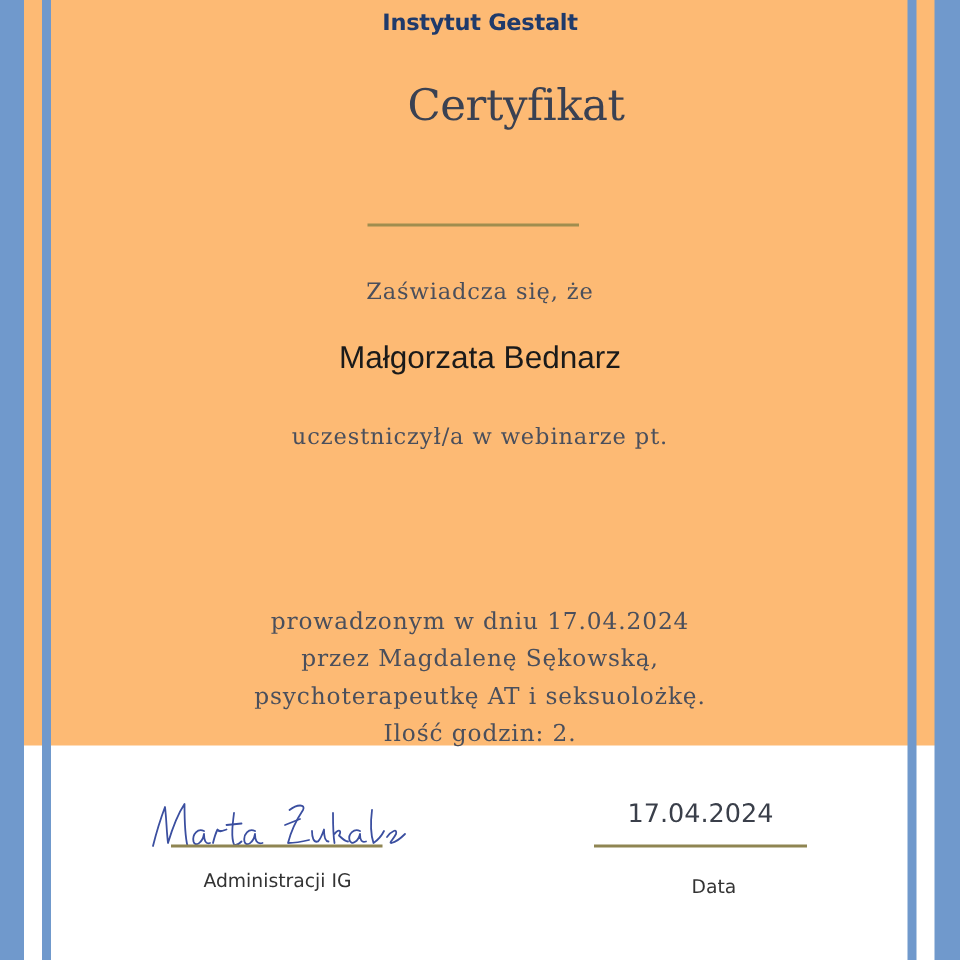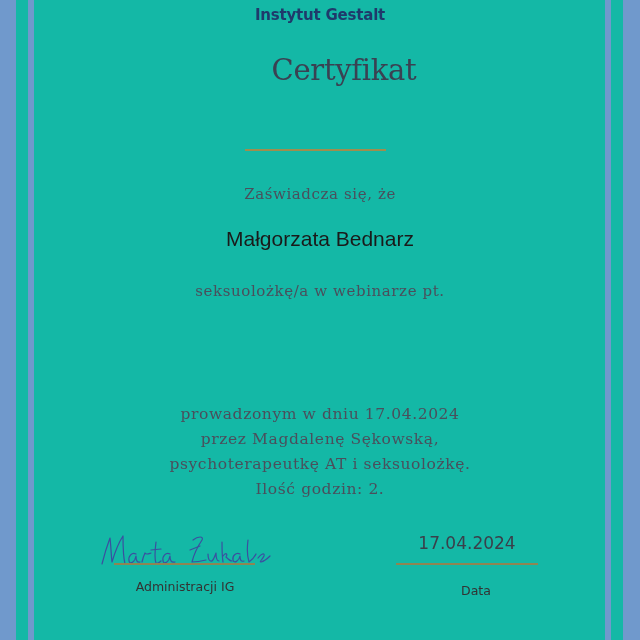--- a/index.html
+++ b/index.html
@@ -6,22 +6,22 @@
     margin: 0;
     padding: 0;
     width: 640px;
     height: 640px;
     overflow: hidden;
     background: #ffffff;
   }
   .page {
     position: relative;
     width: 640px;
-    height: 640px;
-    background: #14b8a6;
+    height: 497px;
+    background: #fdba74;
   }
   .stripe {
     position: absolute;
     top: 0;
     height: 640px;
     background: #7099cc;
   }
   .stripe.left-thick  { left: 0;   width: 16px; }
   .stripe.left-thin   { left: 28px; width: 6px; }
   .stripe.right-thin  { left: 605px; width: 6px; }
@@ -162,21 +162,21 @@
   <div class="center-text title">
     <div>Certyfikat</div>
   </div>
 
   <div class="gold-rule"></div>
 
   <div class="center-text serif-body intro">Zaświadcza się, że</div>
 
   <div class="center-text name">Małgorzata Bednarz</div>
 
-  <div class="center-text serif-body participated">seksuolożkę/a w webinarze pt.</div>
+  <div class="center-text serif-body participated">uczestniczył/a w webinarze pt.</div>
 
 
   <div class="center-text serif-body details">
     <div>prowadzonym w dniu 17.04.2024</div>
     <div>przez Magdalenę Sękowską,</div>
     <div>psychoterapeutkę AT i seksuolożkę.</div>
     <div>Ilość godzin: 2.</div>
   </div>
 
   <div class="signature-block">

